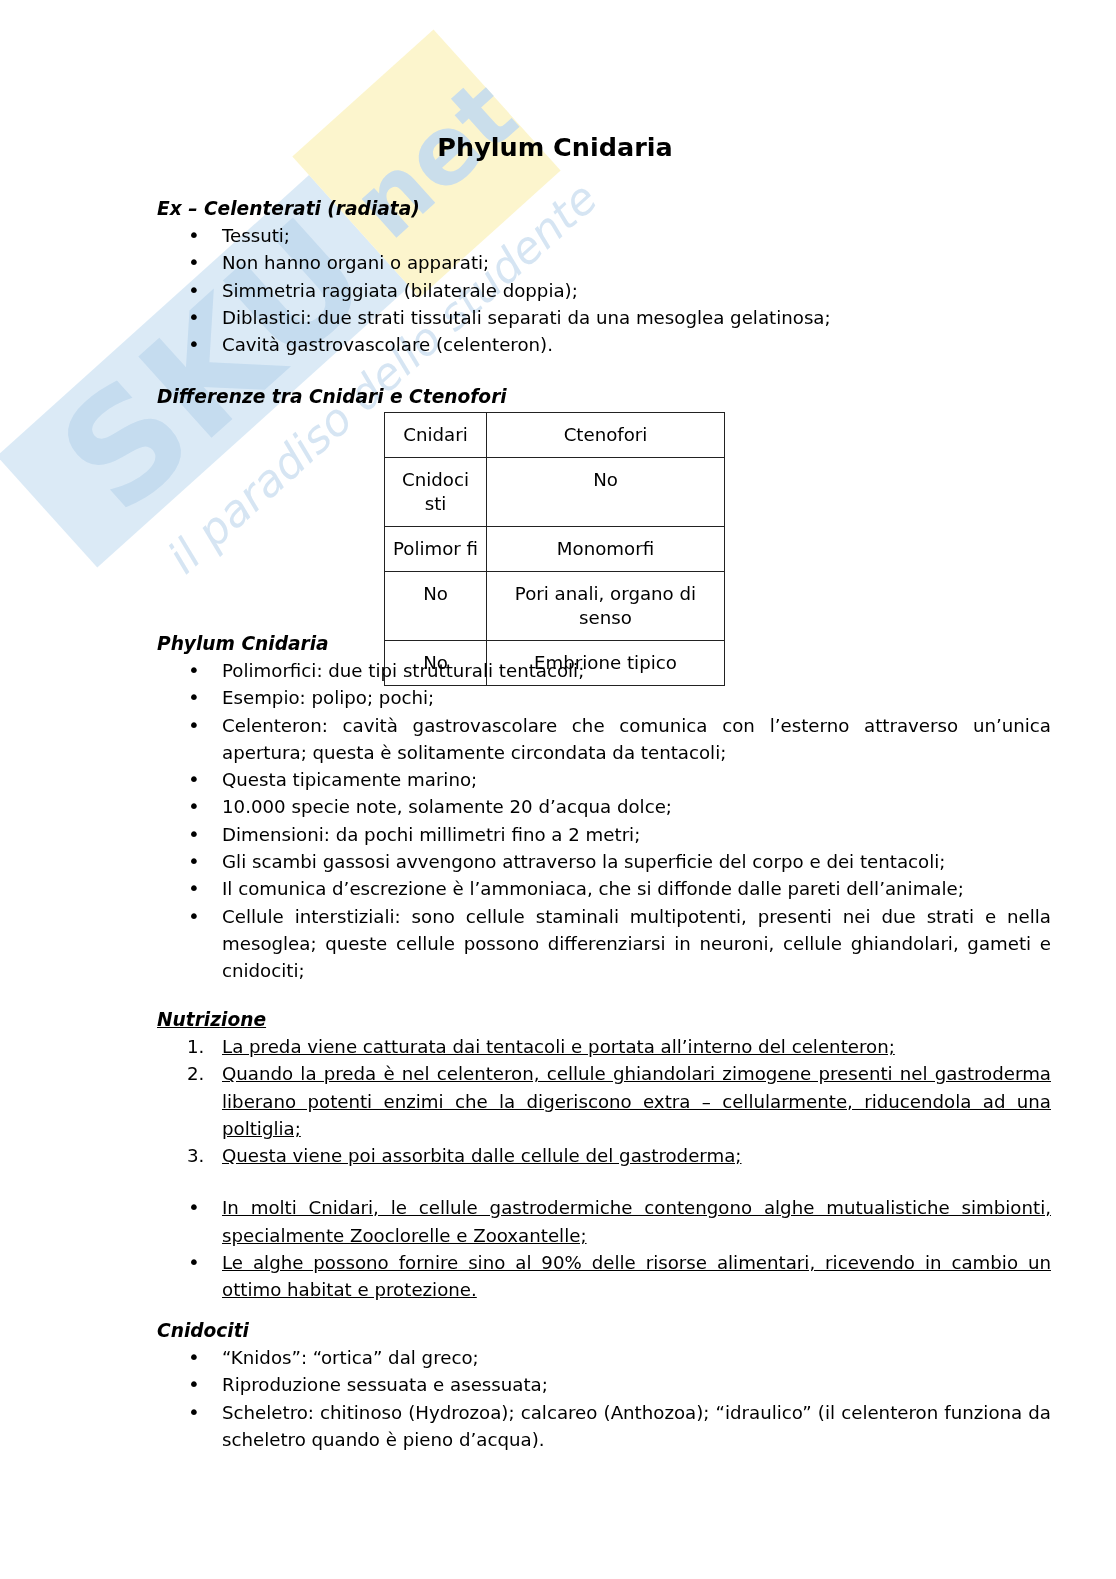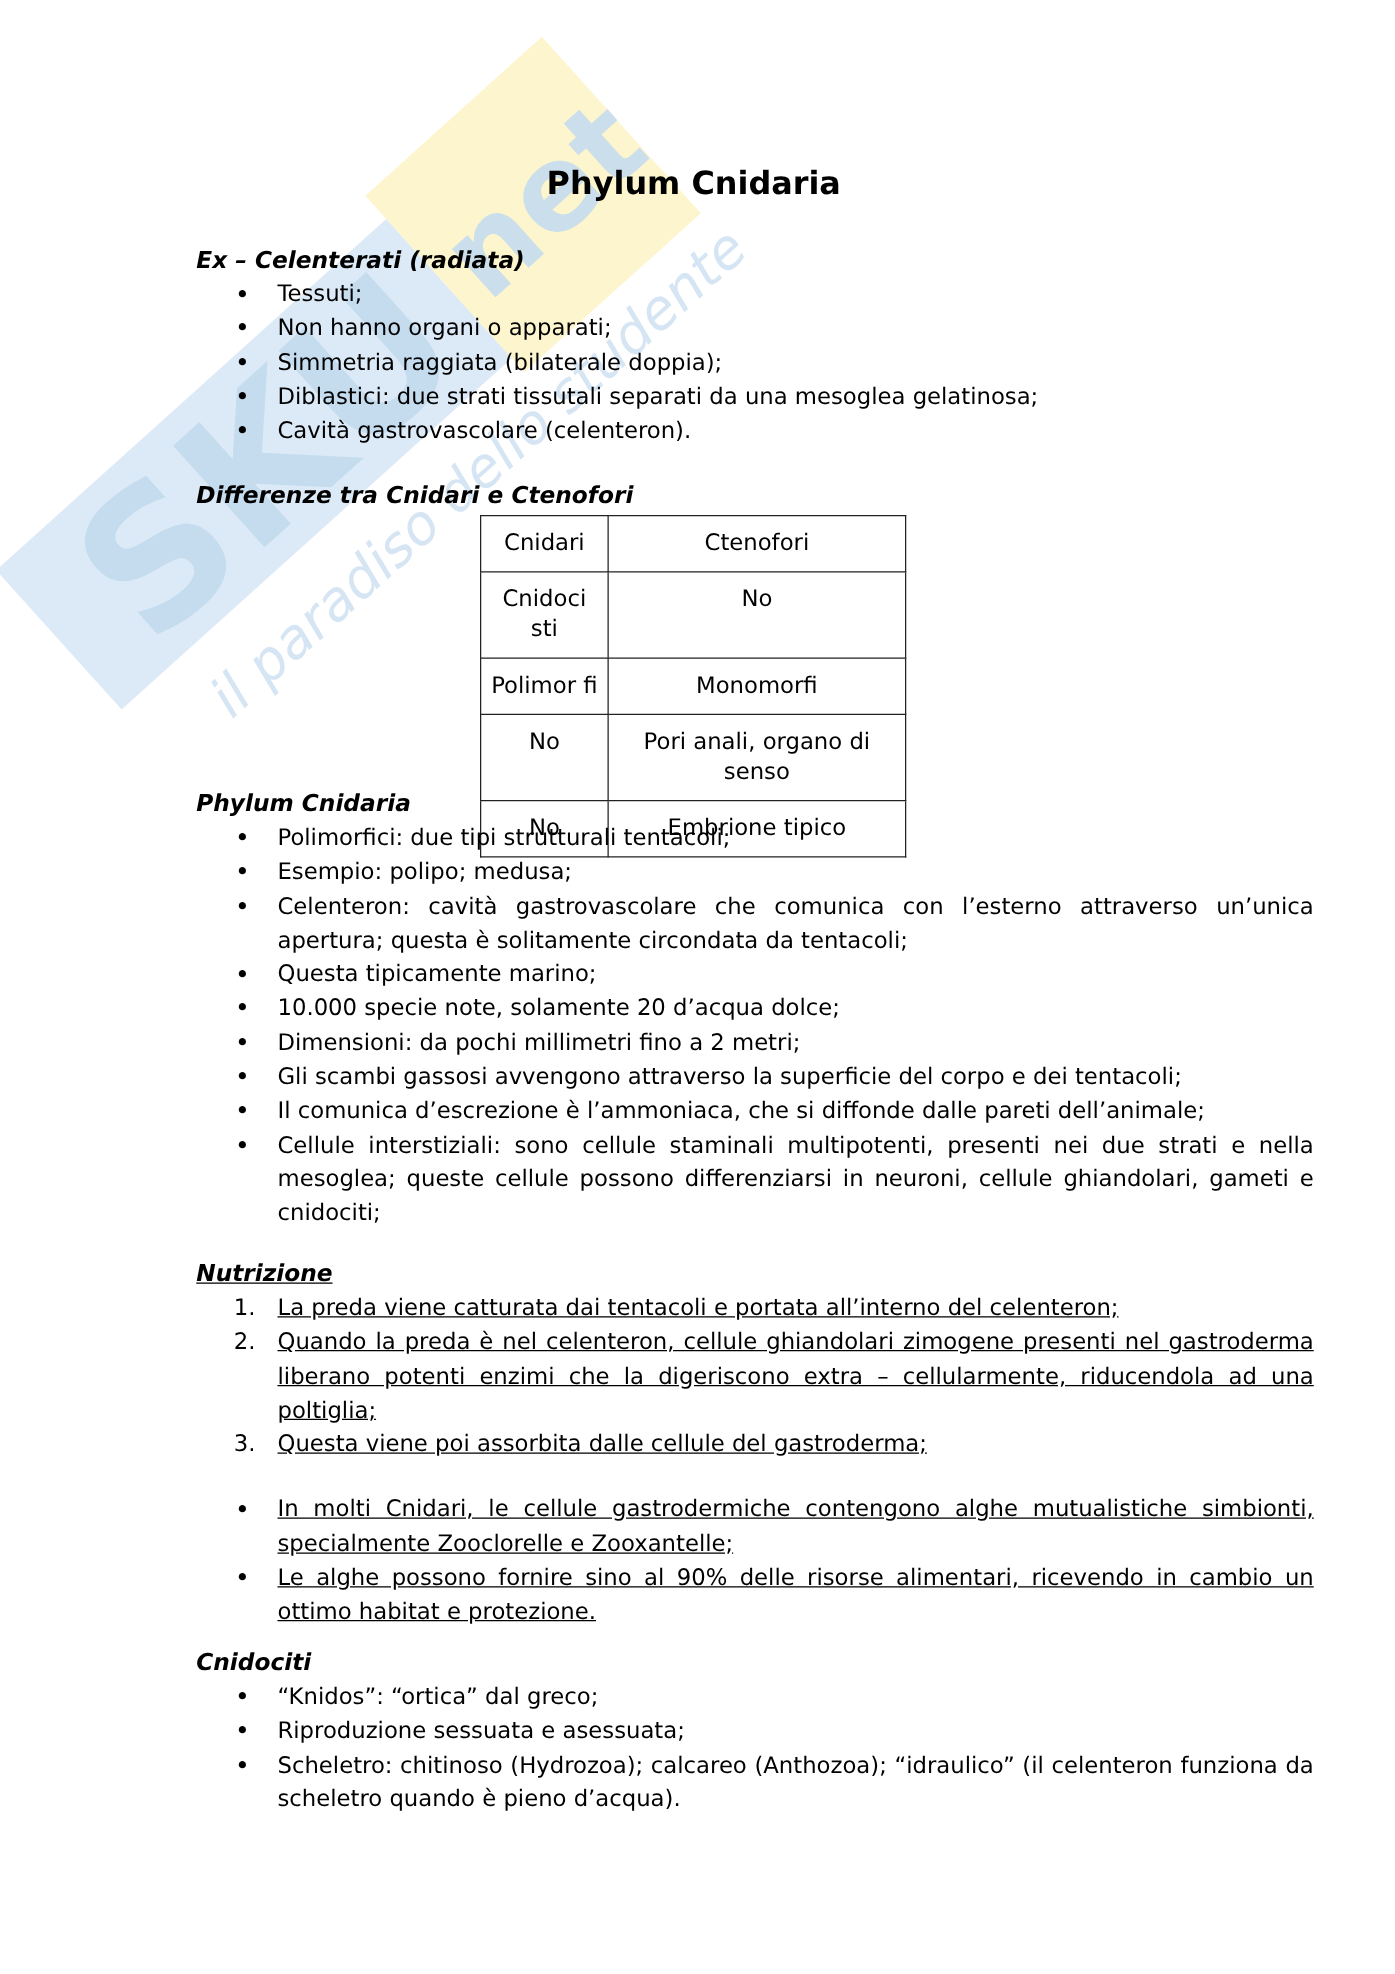--- a/index.html
+++ b/index.html
@@ -80,21 +80,21 @@
       <td class="c1">No</td>
       <td class="c2">Embrione tipico</td>
     </tr>
   </tbody>
     </table>
 
   <div class="section" style="top:631px;">
     <p class="heading">Phylum Cnidaria</p>
     <ul>
       <li><span class="marker bullet">•</span><span>Polimorfici: due tipi strutturali tentacoli;</span></li>
-      <li><span class="marker bullet">•</span><span>Esempio: polipo; medusa;</span></li>
+      <li><span class="marker bullet">•</span><span>Esempio: polipo; pochi;</span></li>
       <li><span class="marker bullet">•</span><span>Celenteron: cavità gastrovascolare che comunica con l’esterno attraverso un’unica apertura; questa è solitamente circondata da tentacoli;</span></li>
       <li><span class="marker bullet">•</span><span>Questa tipicamente marino;</span></li>
       <li><span class="marker bullet">•</span><span>10.000 specie note, solamente 20 d’acqua dolce;</span></li>
       <li><span class="marker bullet">•</span><span>Dimensioni: da pochi millimetri fino a 2 metri;</span></li>
       <li><span class="marker bullet">•</span><span>Gli scambi gassosi avvengono attraverso la superficie del corpo e dei tentacoli;</span></li>
       <li><span class="marker bullet">•</span><span>Il comunica d’escrezione è l’ammoniaca, che si diffonde dalle pareti dell’animale;</span></li>
       <li><span class="marker bullet">•</span><span>Cellule interstiziali: sono cellule staminali multipotenti, presenti nei due strati e nella mesoglea; queste cellule possono differenziarsi in neuroni, cellule ghiandolari, gameti e cnidociti;</span></li>
     </ul>
   </div>
 

